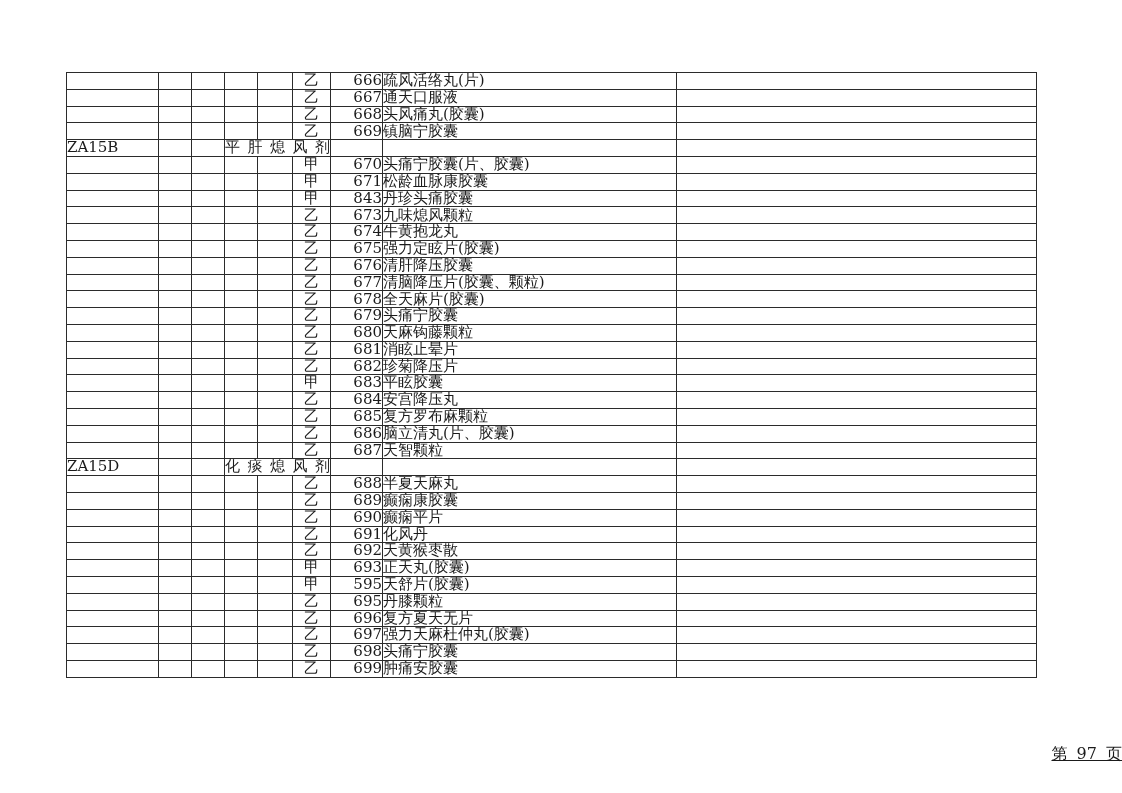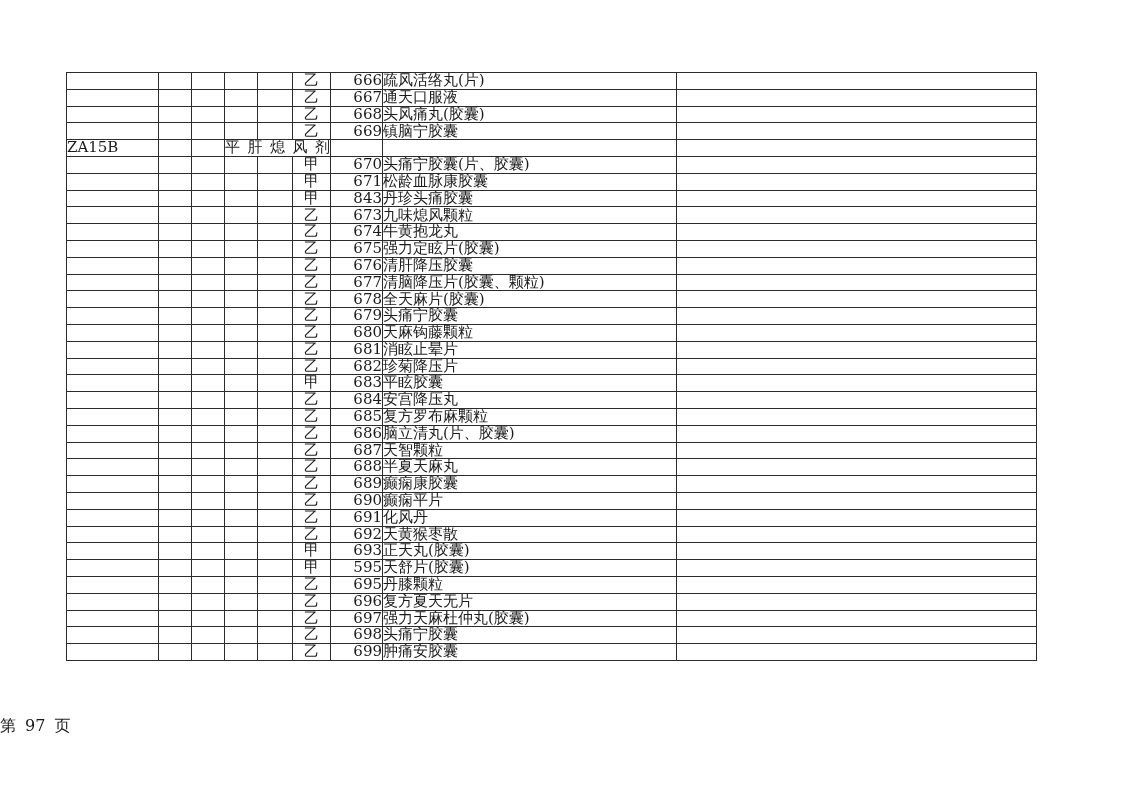--- a/index.html
+++ b/index.html
@@ -50,26 +50,27 @@
   td.num-cell {
     text-align: right;
     font-size: 15px;
   }
   td.name-cell {
     padding-left: 4px;
   }
   .page-footer {
     position: absolute;
     left: 0;
-    top: 716px;
+    top: 744px;
     width: 100%;
-    text-align: left;
+    text-align: right;
     font-size: 16px;
     word-spacing: 4px;
     color: #1b1b1b;
+    text-decoration: underline;
   }
 </style>
 </head>
 <body>
 
 <div class="page">
 
   <table class="med-table">
     <colgroup>
       <col style="width:92px">
@@ -328,20 +329,29 @@
           <td></td>
           <td></td>
           <td></td>
           <td></td>
           <td class="class-cell">乙</td>
           <td class="num-cell">687</td>
           <td class="name-cell">天智颗粒</td>
           <td></td>
         </tr>
         <tr>
+          <td class="code-cell">ZA15D</td>
+          <td></td>
+          <td></td>
+          <td class="cat-cell" colspan="3">化痰熄风剂</td>
+          <td></td>
+          <td></td>
+          <td></td>
+        </tr>
+        <tr>
           <td class="code-cell"></td>
           <td></td>
           <td></td>
           <td></td>
           <td></td>
           <td class="class-cell">乙</td>
           <td class="num-cell">688</td>
           <td class="name-cell">半夏天麻丸</td>
           <td></td>
         </tr>

